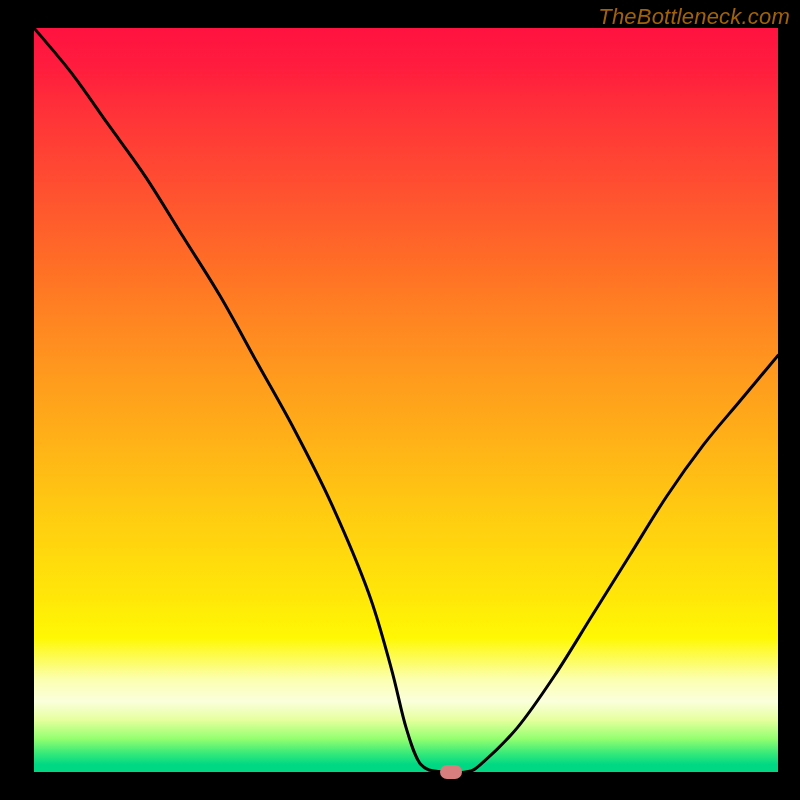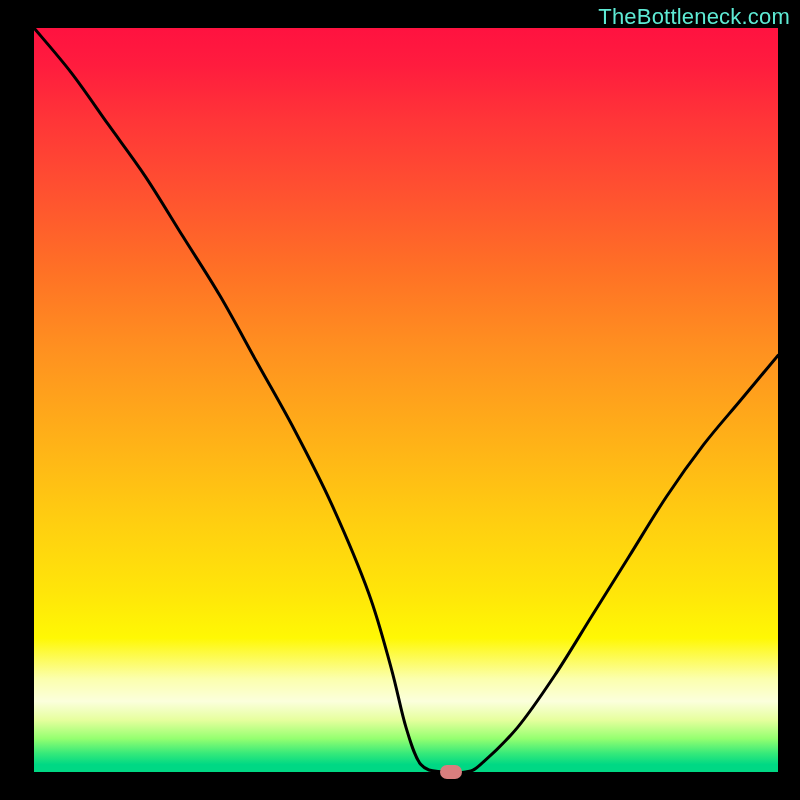--- a/index.html
+++ b/index.html
@@ -14,25 +14,26 @@
   .frame {
     position: relative;
     width: 800px;
     height: 800px;
     background: #000;
   }
   .watermark {
     position: absolute;
     top: 4px;
     right: 10px;
-    color: #5eead4;
+    color: #a16207;
     font-size: 22px;
     font-weight: 500;
     z-index: 10;
     letter-spacing: 0.2px;
+    font-style: italic;
   }
   .plot {
     position: absolute;
     left: 34px;
     top: 28px;
     width: 744px;
     height: 744px;
   }
   .gradient {
     position: absolute;

